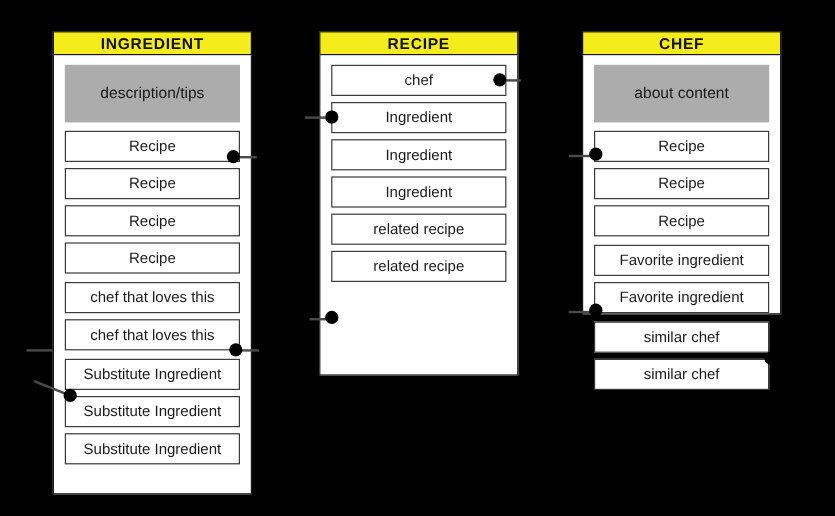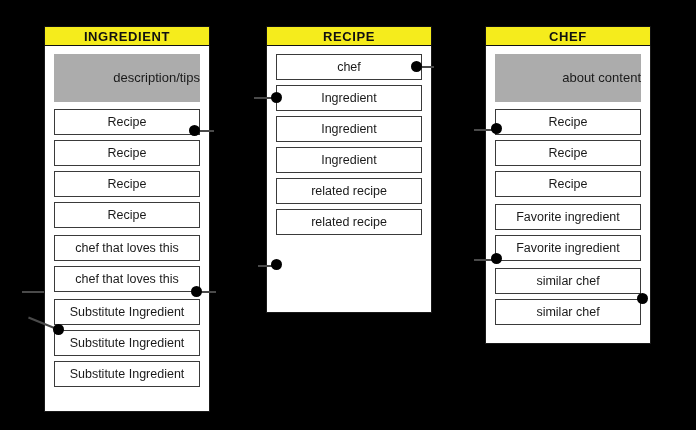--- a/index.html
+++ b/index.html
@@ -75,21 +75,20 @@
     font-size: 13px;
     text-align: center;
     position: relative;
   }
   .block .block-label {
     position: absolute;
     left: 0; right: 0;
     top: 50%;
     transform: translateY(-50%);
     line-height: 16px;
-    text-align: right;
   }
 
   
   .dot {
     position: absolute;
     width: 11px;
     height: 11px;
     border-radius: 50%;
     background: #000000;
     z-index: 6;
@@ -142,21 +141,21 @@
       <div class="row">Ingredient</div>
 
 
       <div class="row">related recipe</div>
       <div class="row">related recipe</div>
     </div>
   </div>
 
   <div class="column" style="left:485px; top:26px; width:166px;">
     <div class="col-header">CHEF</div>
-    <div class="col-body" style="height:298px;">
+    <div class="col-body" style="height:216px;">
 
       <div class="block" style="height:48px; margin-bottom:7px;">
         <span class="block-label">about content</span>
       </div>
 
       <div class="row">Recipe</div>
       <div class="row">Recipe</div>
       <div class="row">Recipe</div>
 
       <div class="row gap-before">Favorite ingredient</div>

